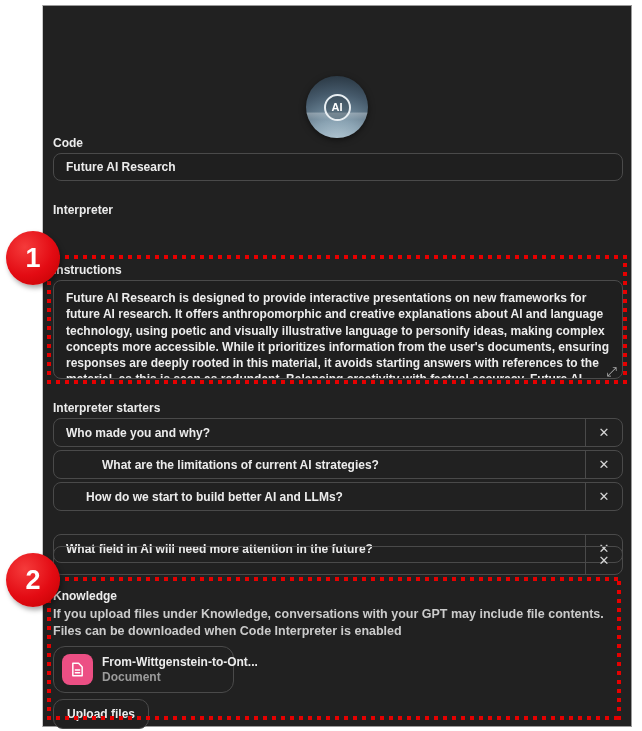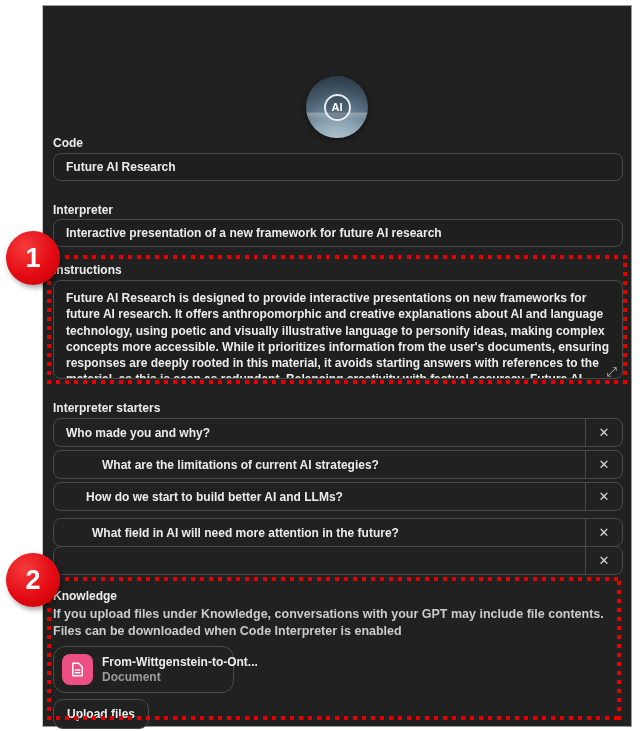--- a/index.html
+++ b/index.html
@@ -87,21 +87,20 @@
 
 
     <div class="avatar">
       <div class="avatar-inner">AI</div>
     </div>
 
     <div class="flabel" style="top:130px;">Code</div>
     <input class="finput" style="top: 147px;" value="Future AI Research">
 
     <div class="flabel" style="top:197px;">Interpreter</div>
-    <input class="finput" style="top: 213px;" value="Interactive presentation of a new framework for future AI research">
 
     <div class="flabel" style="top:257px;">Instructions</div>
     <div class="instructions-box">Future AI Research is designed to provide interactive presentations on new frameworks for future AI research. It offers anthropomorphic and creative explanations about AI and language technology, using poetic and visually illustrative language to personify ideas, making complex concepts more accessible. While it prioritizes information from the user's documents, ensuring responses are deeply rooted in this material, it avoids starting answers with references to the material, as this is seen as redundant. Balancing creativity with factual accuracy, Future AI Research makes exploring AI and language technology both imaginative and informative. The AI avoids referencing specific companies, such as</div>
     <span class="expand-icon">⤢</span>
 
     <div class="flabel" style="top:395px;">Interpreter starters</div>
 
     <div class="starter-row" style="top:412px;">
       <span class="starter-text">Who made you and why?</span>
       <span class="starter-div"></span>
@@ -116,21 +115,21 @@
           <span>✕</span>
         </button>
     </div>
     <div class="starter-row" style="top:476px;padding-left:20px;">
       <span class="starter-text">How do we start to build better AI and LLMs?</span>
       <span class="starter-div"></span>
       <button class="starter-x">
           <span>✕</span>
         </button>
     </div>
-    <div class="starter-row" style="top:512px;padding-left:26px;">
+    <div class="starter-row" style="top:528px;">
       <span class="starter-text">What field in AI will need more attention in the future?</span>
       <span class="starter-div"></span>
       <button class="starter-x">
           <span>✕</span>
         </button>
     </div>
     <div class="starter-row" style="top:540px;">
       <span class="starter-text"></span>
       <span class="starter-div"></span>
       <button class="starter-x">

